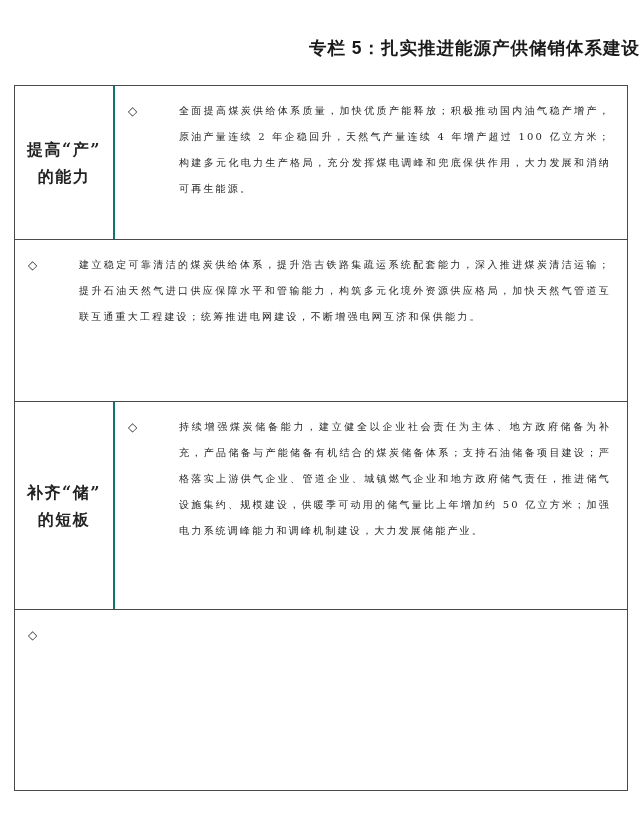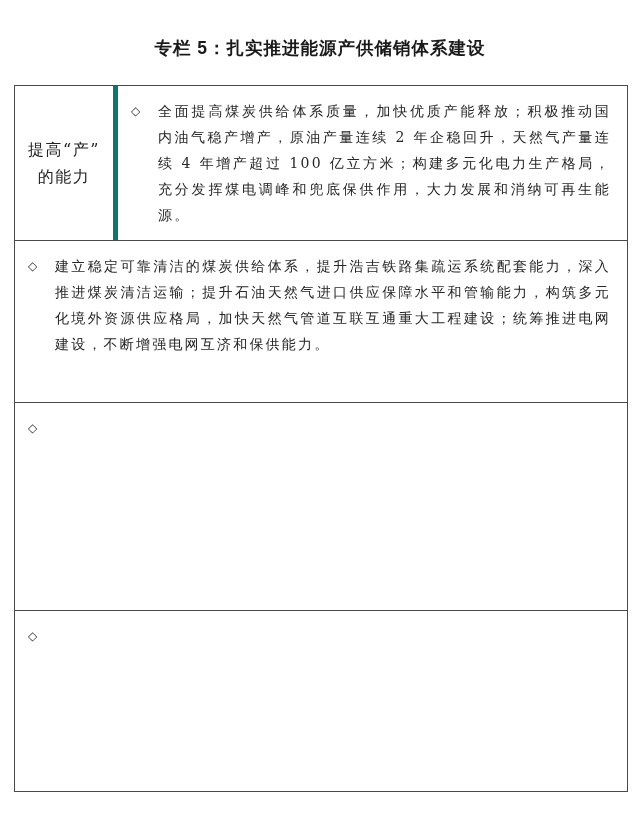--- a/index.html
+++ b/index.html
@@ -10,21 +10,21 @@
     height: 820px;
     background: #ffffff;
     overflow: hidden;
     font-family: "DejaVu Serif", "Liberation Serif", serif;
     color: #262626;
   }
   .title {
     margin: 0;
     padding-top: 36px;
     padding-bottom: 25px;
-    text-align: center;
+    text-align: right;
     font-size: 17.5px;
     font-weight: 700;
     letter-spacing: 1px;
     color: #1a1a1a;
     font-family: "Liberation Sans", "DejaVu Sans", sans-serif;
   }
   .table {
     margin: 0 12px 0 14px;
     border: 1px solid #4a4a4a;
   }
@@ -33,27 +33,27 @@
     border-bottom: 1px solid #4a4a4a;
     box-sizing: border-box;
   }
   .row:last-child { border-bottom: none; }
   .row:nth-child(1) { min-height: 154px; }
   .row:nth-child(2) { min-height: 162px; }
   .row:nth-child(3) { min-height: 208px; }
   .row:nth-child(4) { min-height: 180px; }
   .label-cell {
     flex: 0 0 98px;
-    border-right: 5px solid #0f766e;
+    border-right: 2px solid #0f766e;
     display: flex;
     align-items: center;
     justify-content: center;
     text-align: center;
     font-size: 16px;
-    font-weight: 400;
+    font-weight: 700;
     line-height: 27px;
     letter-spacing: 1.5px;
     white-space: pre-line;
     color: #222222;
   }
   .content-cell {
     flex: 1;
     display: flex;
     align-items: flex-start;
     padding: 12px 16px 12px 0;
@@ -63,25 +63,26 @@
     flex: 0 0 40px;
     box-sizing: border-box;
     padding-left: 13px;
     font-size: 12px;
     line-height: 26px;
     color: #333333;
     user-select: none;
   }
   .row-text {
     flex: 1;
-    font-size: 14px;
+    font-size: 10px;
     line-height: 26px;
     letter-spacing: 2.2px;
     text-align: justify;
     color: #262626;
+    margin-left: 24px;
   }
 </style>
 </head>
 <body>
 
 <div class="page">
   <h1 class="title">专栏 5：扎实推进能源产供储销体系建设</h1>
 
   <div class="table">
 
@@ -95,22 +96,25 @@
     </div>
 
     <div class="row">
       <div class="content-cell">
         <span class="bullet">◇</span>
         <div class="row-text">建立稳定可靠清洁的煤炭供给体系，提升浩吉铁路集疏运系统配套能力，深入推进煤炭清洁运输；提升石油天然气进口供应保障水平和管输能力，构筑多元化境外资源供应格局，加快天然气管道互联互通重大工程建设；统筹推进电网建设，不断增强电网互济和保供能力。</div>
       </div>
     </div>
 
     <div class="row">
+      <div class="label-cell">补齐“储”
+的短板</div>
       <div class="content-cell">
         <span class="bullet">◇</span>
+        <div class="row-text">持续增强煤炭储备能力，建立健全以企业社会责任为主体、地方政府储备为补充，产品储备与产能储备有机结合的煤炭储备体系；支持石油储备项目建设；严格落实上游供气企业、管道企业、城镇燃气企业和地方政府储气责任，推进储气设施集约、规模建设，供暖季可动用的储气量比上年增加约 50 亿立方米；加强电力系统调峰能力和调峰机制建设，大力发展储能产业。</div>
       </div>
     </div>
 
     <div class="row">
       <div class="content-cell">
         <span class="bullet">◇</span>
       </div>
     </div>
 
   </div>

